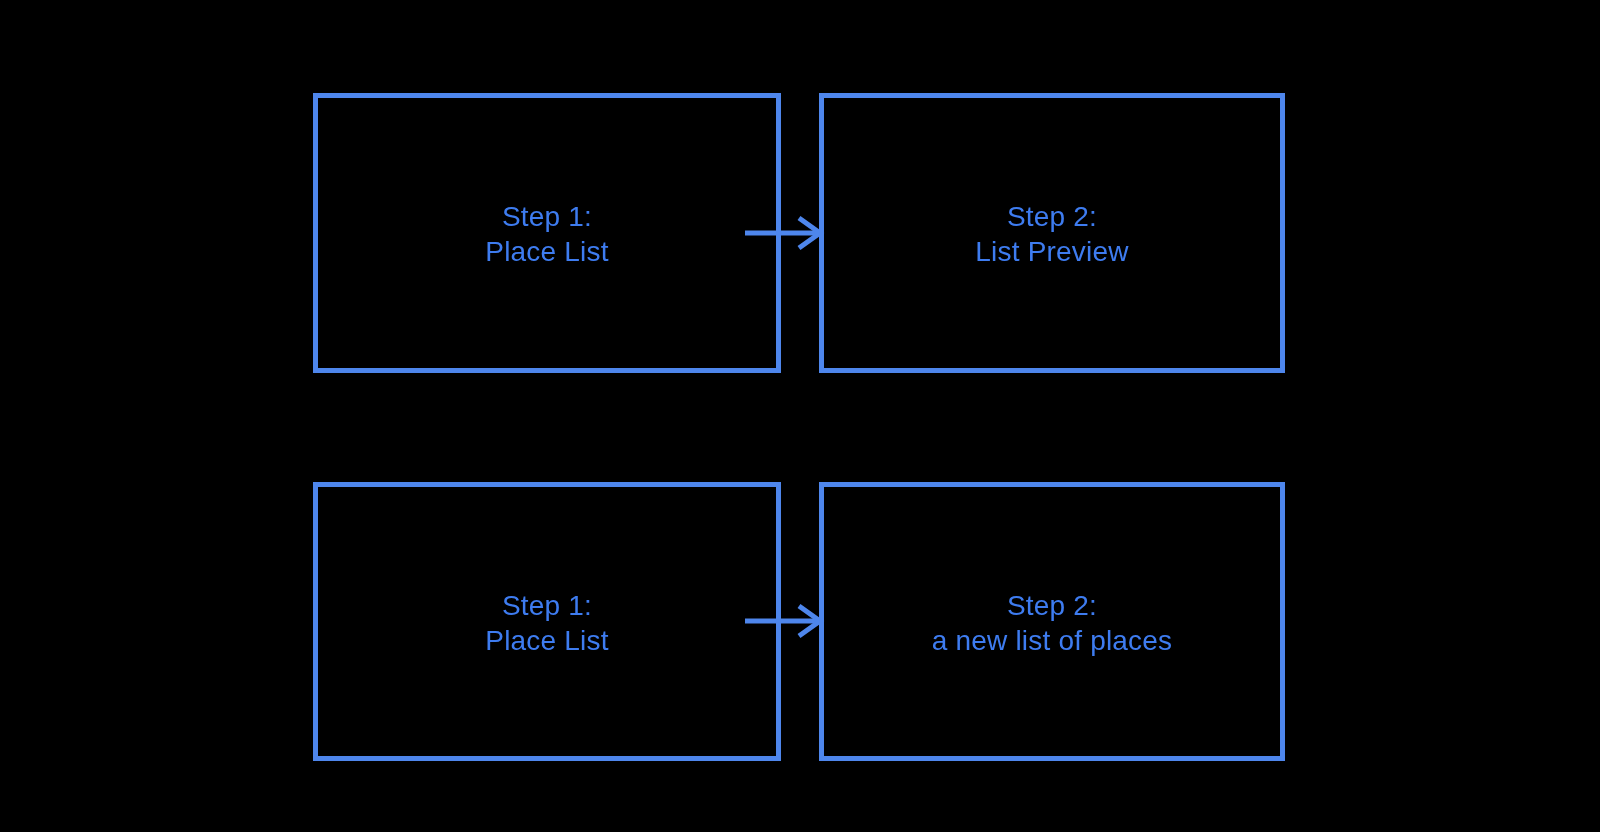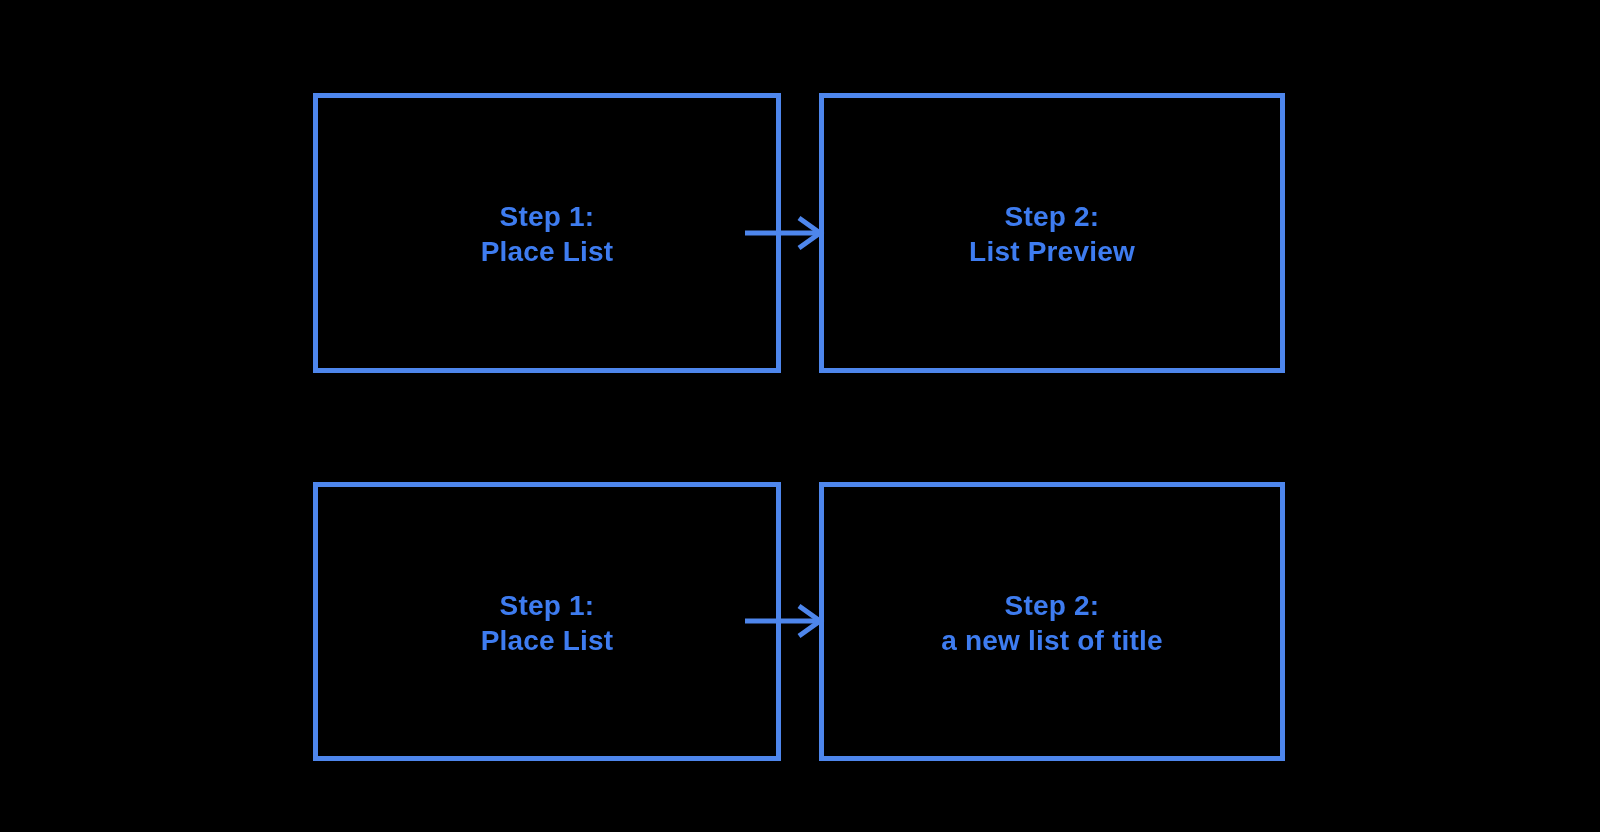--- a/index.html
+++ b/index.html
@@ -29,21 +29,21 @@
   .box.tgt-2 { left: 819px; top: 482px; width: 466px; height: 279px; }
   .label {
     position: absolute;
     left: 0;
     right: 0;
     top: 101px; 
     text-align: center;
     color: var(--label-color, #3e7cf0);
     font-size: 28px;
     line-height: 35px;
-    font-weight: 700;
+    font-weight: 400;
     letter-spacing: 0.2px;
     white-space: nowrap;
   }
   .arrow {
     position: absolute;
     width: 84px;
     height: 40px;
     color: var(--arrow-color, #4e86ec);
   }
   .arrow.row-1 { left: 743px; top: 213px; }
@@ -86,17 +86,17 @@
   <div class="arrow row-2">
     <svg viewBox="0 0 84 40" fill="none" stroke="currentColor" stroke-width="5">
       <path d="M2,20 L74,20"></path>
       <path d="M56,5 L77,20 L56,35"></path>
     </svg>
   </div>
 
   <div class="box tgt-2">
     <div class="label">
       <div>Step 2:</div>
-      <div>a new list of title</div>
+      <div>a new list of places</div>
     </div>
   </div>
 
 </div>
 
 </body></html>

